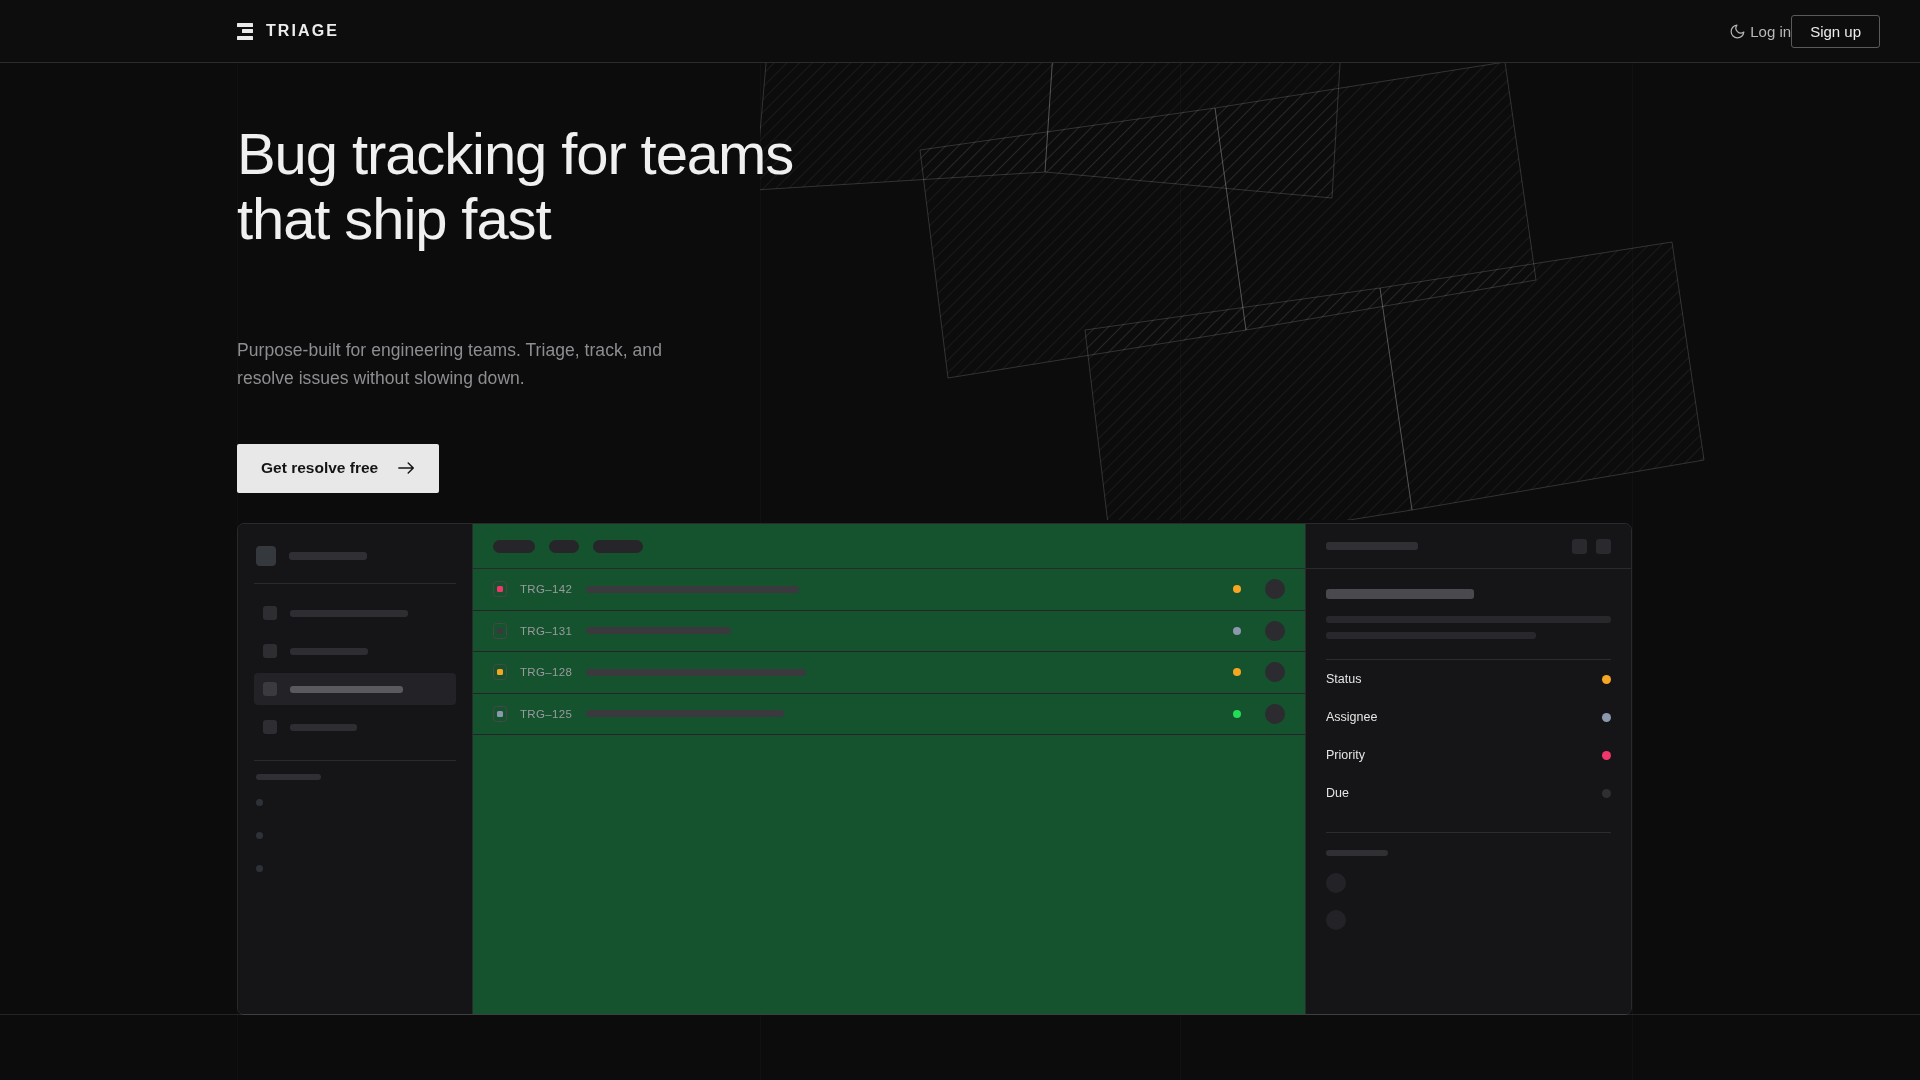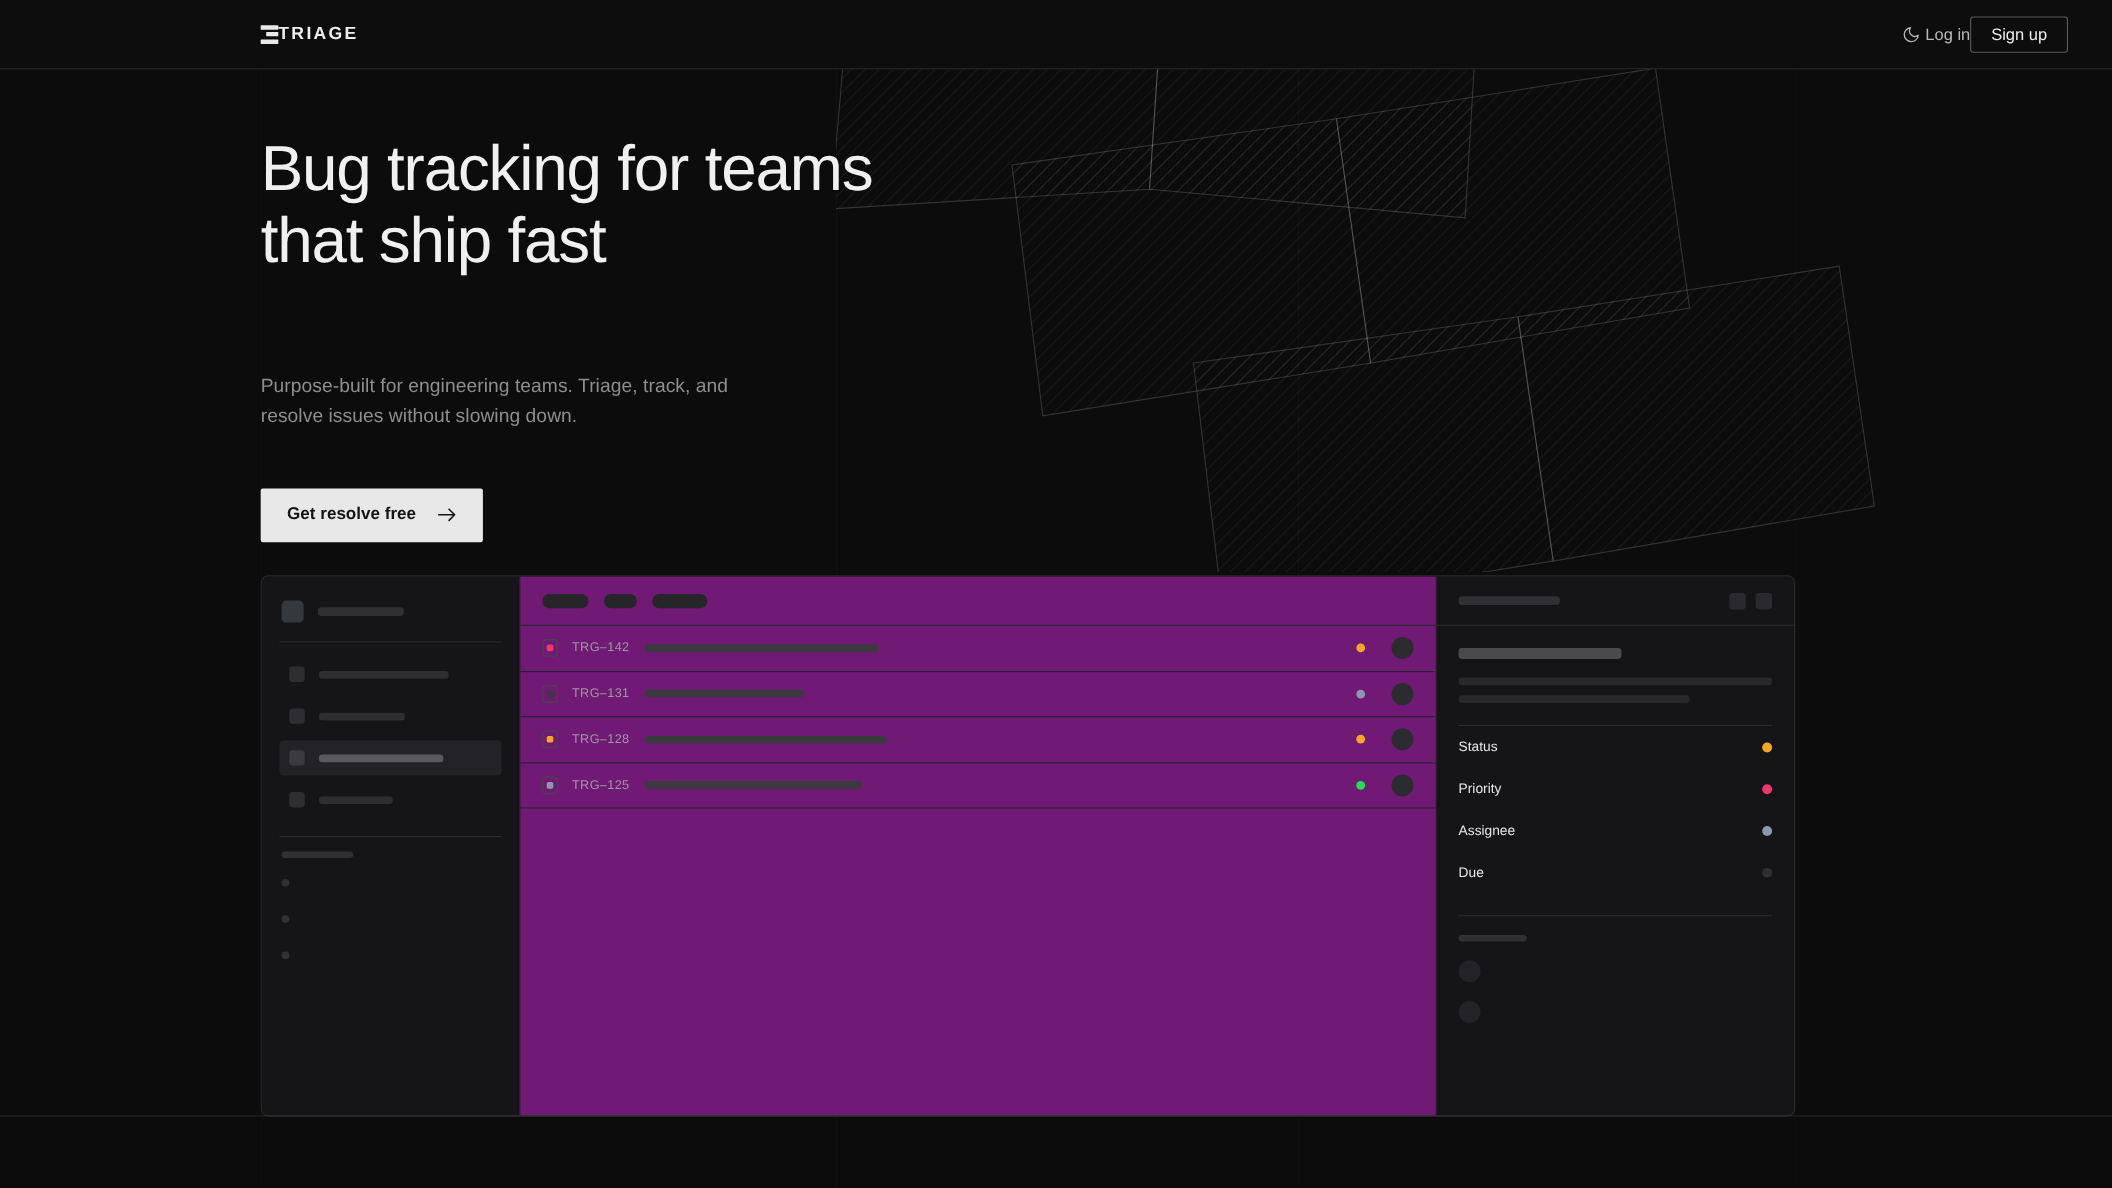--- a/index.html
+++ b/index.html
@@ -58,20 +58,21 @@
     z-index: 20;
     background: #0d0d0e;
     border-bottom: 1px solid rgba(255,255,255,0.13);
     display: flex;
     align-items: center;
     padding: 0 40px 0 237px;
   }
   .brand {
     display: flex;
     align-items: center;
+    gap: 13px;
     cursor: pointer;
   }
   .brand-mark {
     width: 16px;
     height: 17px;
     display: flex;
     flex-direction: column;
     justify-content: space-between;
   }
   .brand-mark i { display:block; height: 4px; background: #e9e9ea; border-radius: 0.5px; }
@@ -197,21 +198,21 @@
   .sb-sub { display: flex; align-items: center; padding: 6px 2px; margin-bottom: 14px; cursor: pointer; }
   .sb-sub-dot { width: 7px; height: 7px; border-radius: 50%; background: #2e3136; }
 
   
   .app-list {
     flex: 1 1 auto;
     border-right: 1px solid #2a2a2d;
     display: flex;
     flex-direction: column;
     min-width: 0;
-    background: #701a75;
+    background: #14532d;
   }
   .list-toolbar {
     height: 45px;
     flex: 0 0 45px;
     border-bottom: 1px solid #2a2a2d;
     display: flex;
     align-items: center;
     gap: 14px;
     padding: 0 20px;
   }
@@ -472,26 +473,26 @@
             <span class="sk" style="height: 7px; width: 285px; margin-bottom: 9px; background: rgb(40, 40, 44);"></span>
             <span class="sk" style="height: 7px; width: 210px; margin-bottom: 9px; background: rgb(40, 40, 44);"></span>
           </div>
         <div class="detail-divider"></div>
         <div id="dt-meta">
             <div class="meta-row">
               <span class="meta-label">Status</span>
               <span class="meta-dot" style="background:#f5a623"></span>
             </div>
             <div class="meta-row">
+              <span class="meta-label">Assignee</span>
+              <span class="meta-dot" style="background:#8b98ad"></span>
+            </div>
+            <div class="meta-row">
               <span class="meta-label">Priority</span>
               <span class="meta-dot" style="background:#f0366a"></span>
-            </div>
-            <div class="meta-row">
-              <span class="meta-label">Assignee</span>
-              <span class="meta-dot" style="background:#8b98ad"></span>
             </div>
             <div class="meta-row">
               <span class="meta-label">Due</span>
               <span class="meta-dot" style="background:#2f2f33"></span>
             </div>
           </div>
         <div class="detail-divider"></div>
       </div>
       <div class="detail-foot">
         <span class="sk" id="dt-activity" style="height:6px;width:62px;margin-top:17px"></span>

